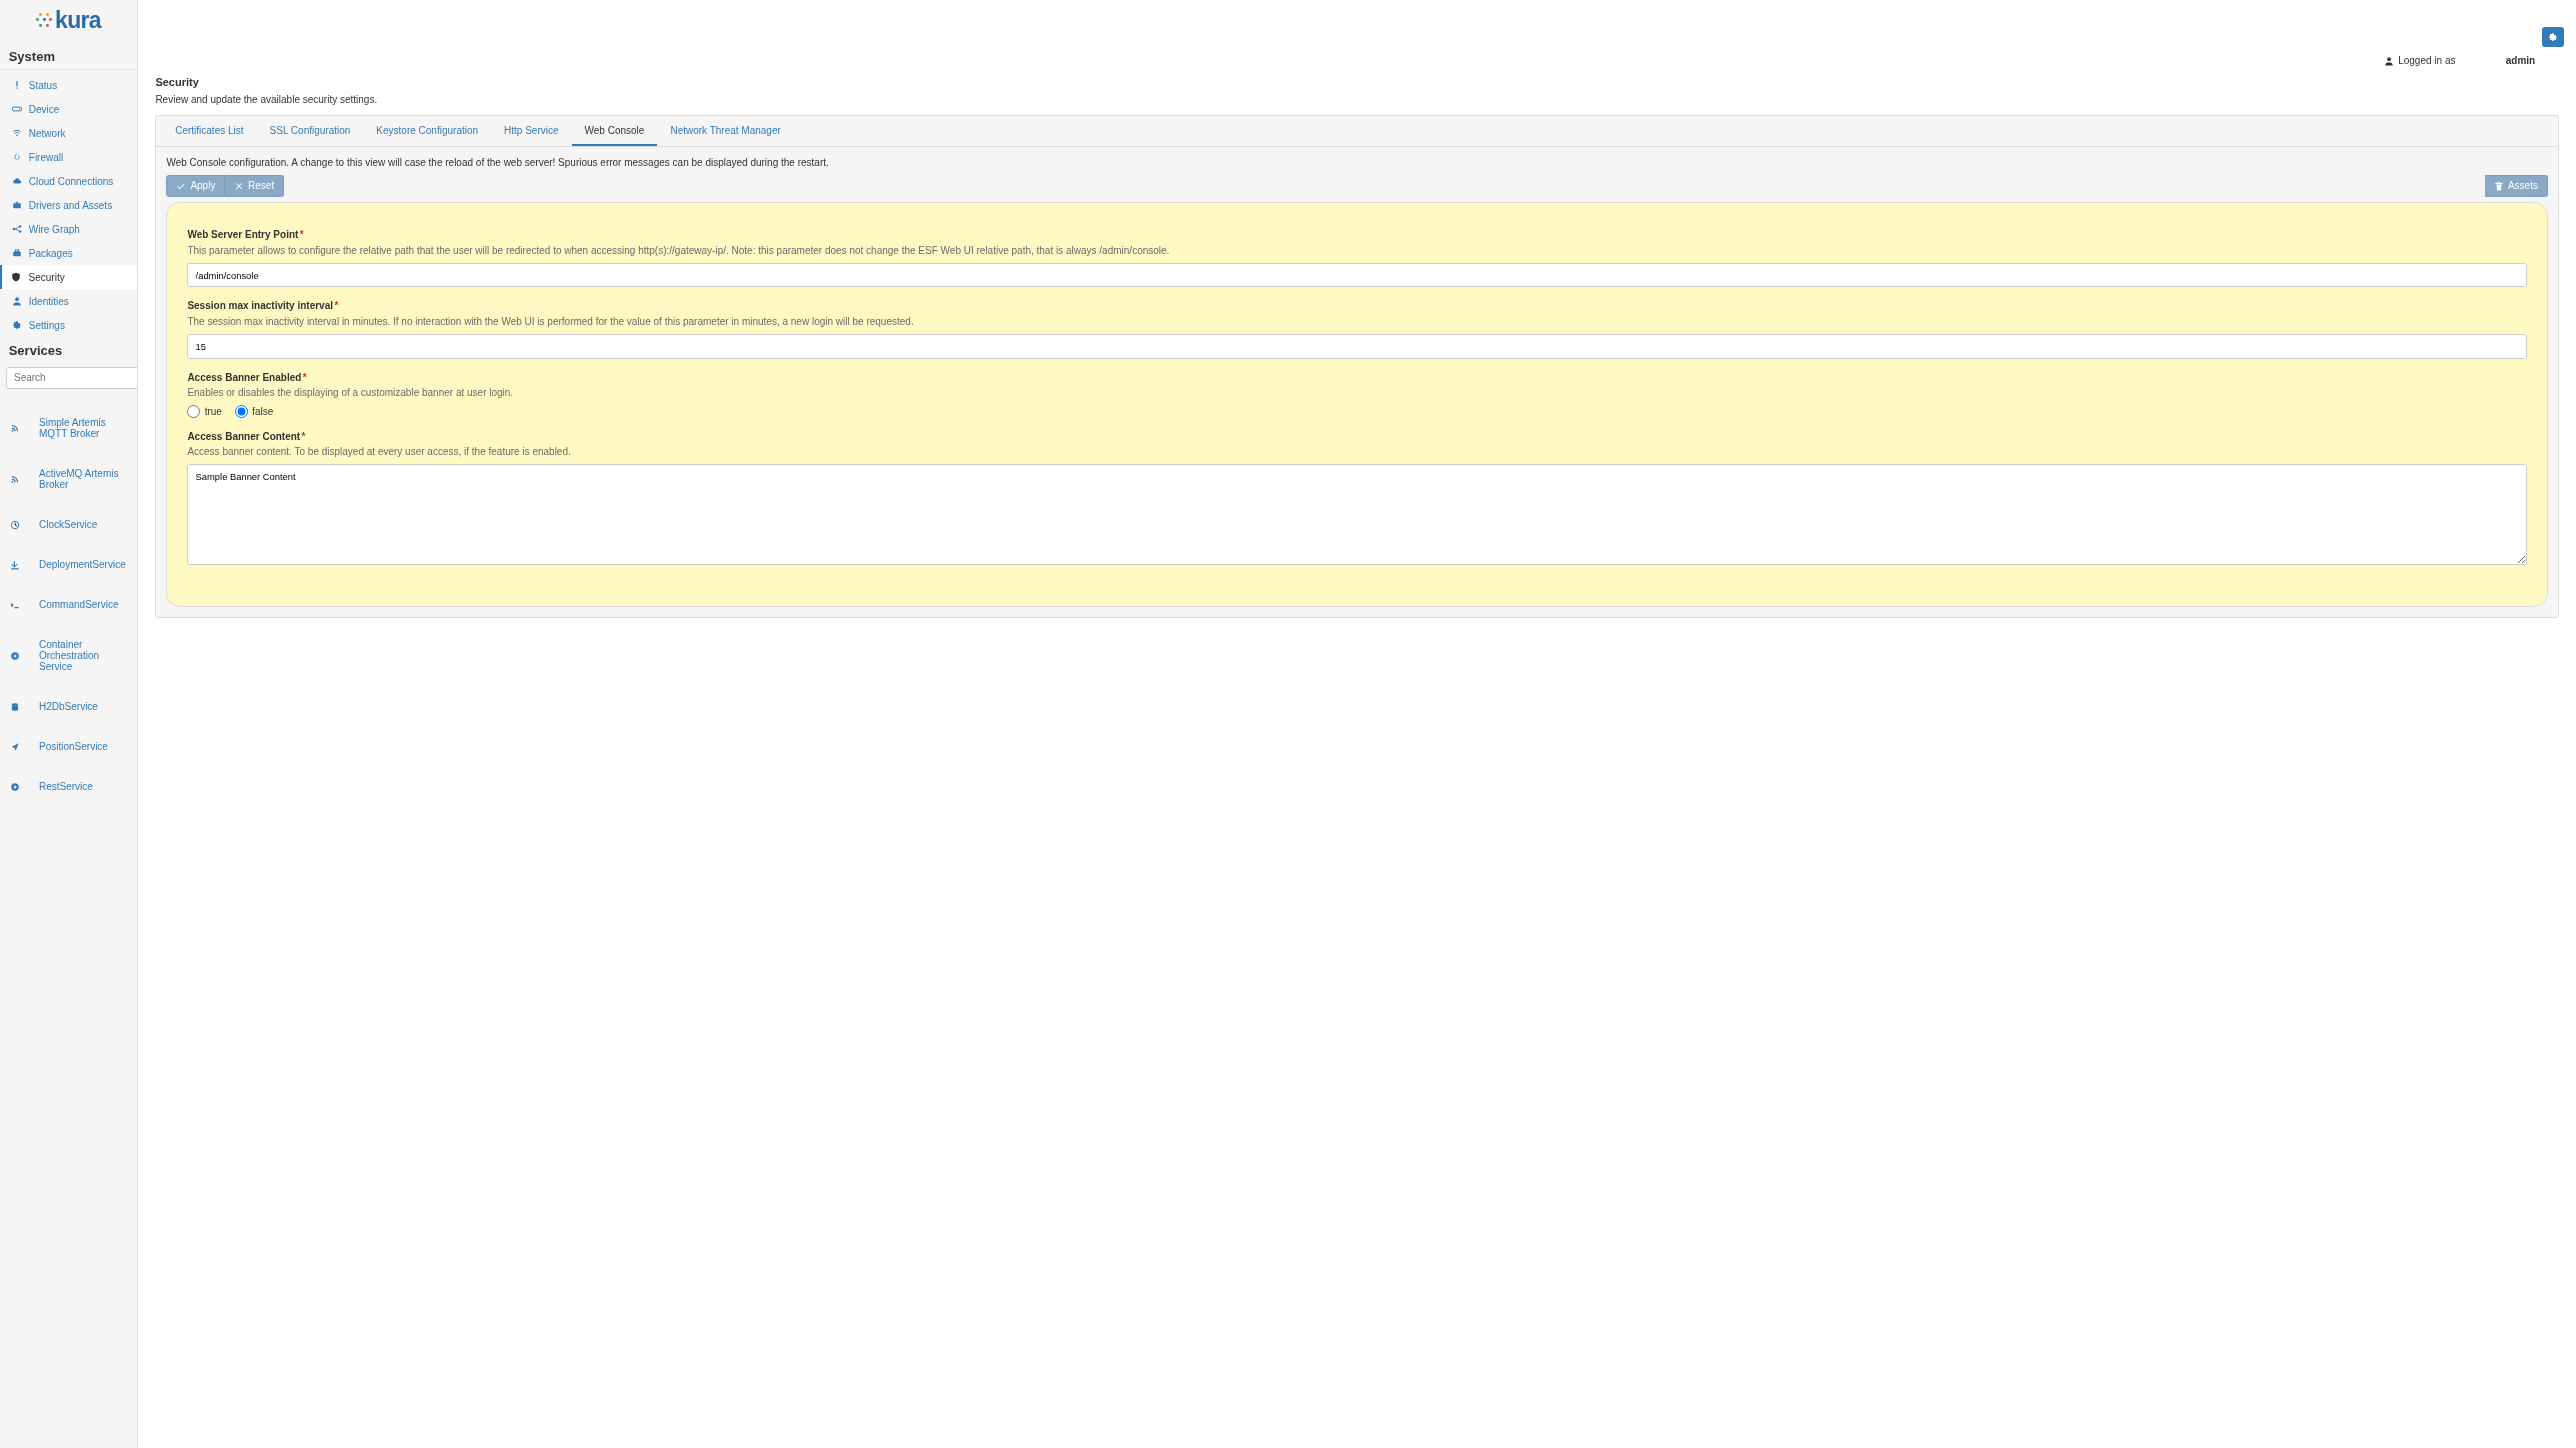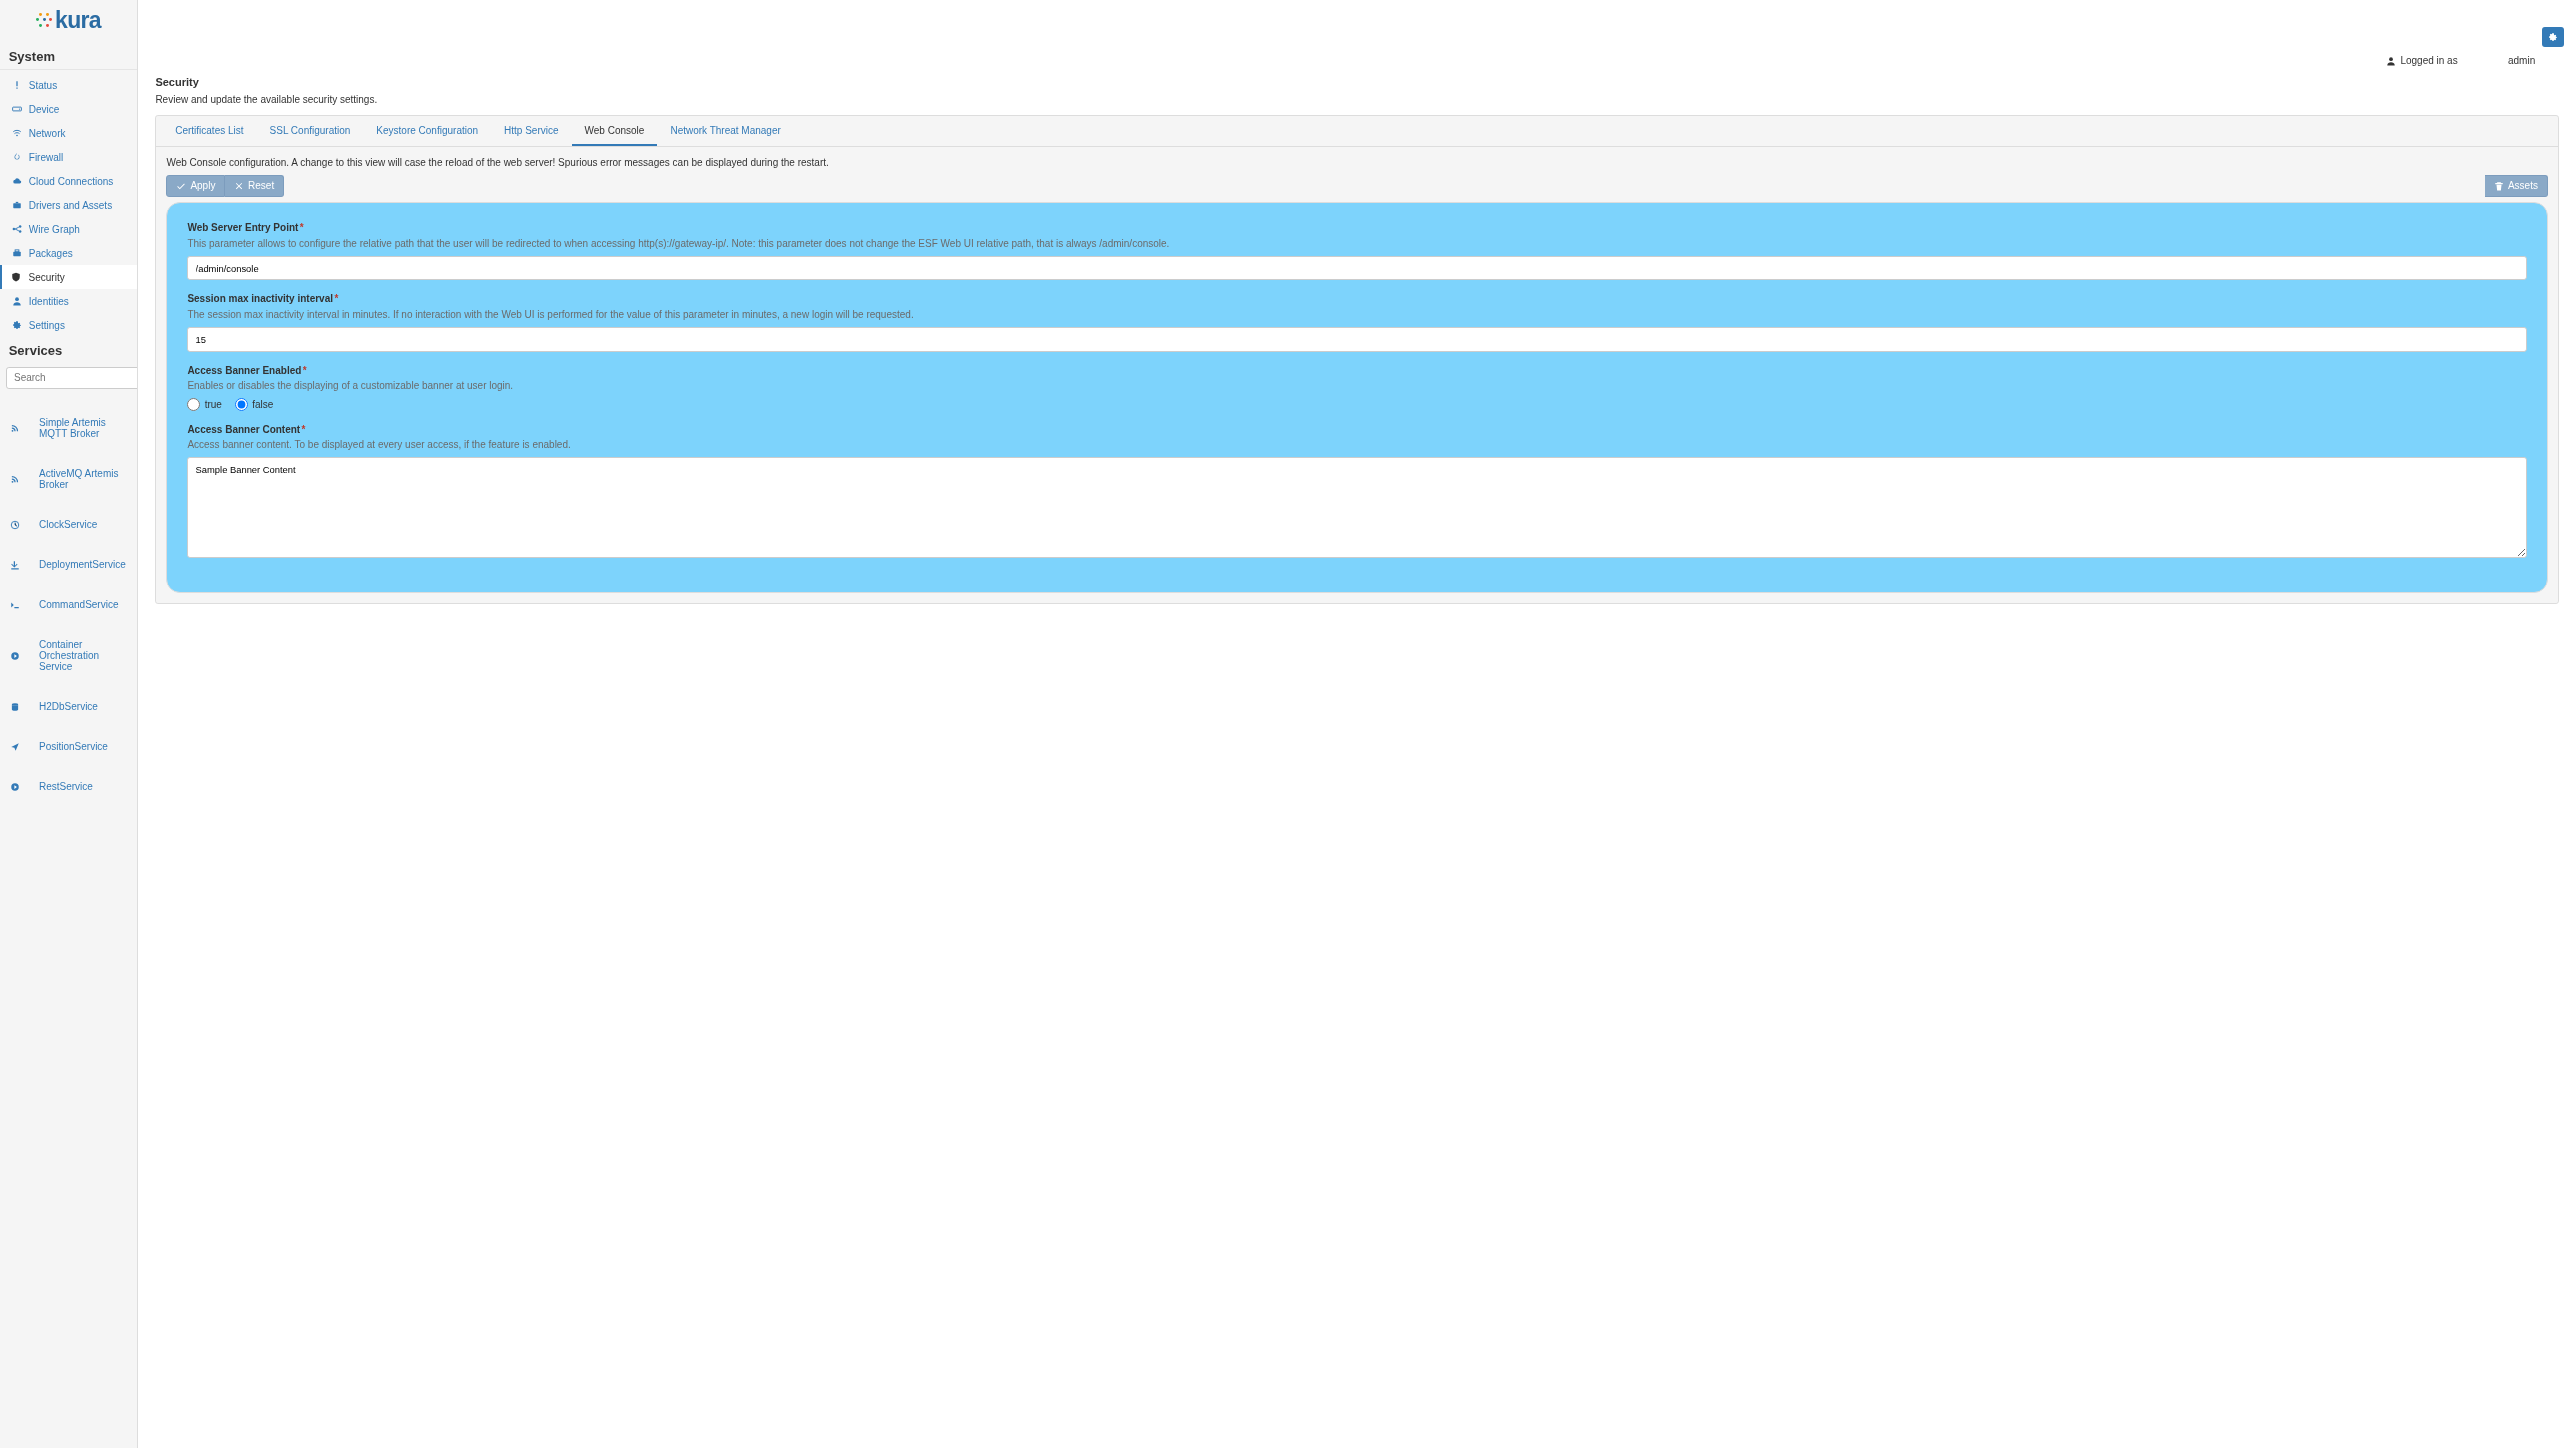--- a/index.html
+++ b/index.html
@@ -53,21 +53,21 @@
 
 .svc { list-style: none; }
 .svc a { display: flex; align-items: center; gap: 19px; padding: 6.5px 10px; color: #337ab7; text-decoration: none; font-size: 10px; margin-top: 16px; }
 
 .icon { width: 10px; height: 10px; display: inline-flex; align-items: center; justify-content: center; flex-shrink: 0; }
 .icon svg { width: 10px; height: 10px; }
 
 .main { flex: 1; overflow-y: auto; padding: 0; }
 .topbar { display: flex; justify-content: flex-end; align-items: center; padding: 7.2px 11.6px 4.3px; gap: 7.2px; }
 .topbar .user { display: flex; align-items: center; gap: 4.3px; font-size: 10px; margin-top: 48px; }
-.topbar .user b { font-weight: 400; padding-left: 46px; }
+.topbar .user b { font-weight: 700; padding-left: 46px; }
 .gear-btn { width: 22px; height: 20px; background: #337ab7; color: #fff; border: none; border-radius: 2.9px; cursor: pointer; display: flex; align-items: center; justify-content: center; }
 
 .content { padding: 5.8px 17.4px 17.4px; }
 .page-title { font-size: 11px; font-weight: 700; margin-bottom: 5.8px; }
 .page-desc { font-size: 10px; color: #333; margin-bottom: 10px; }
 
 .panel { border: 0.7px solid #ddd; border-radius: 2.9px; background: #f5f5f5; }
 .tabs { display: flex; list-style: none; border-bottom: 0.7px solid #ddd; padding: 0 5.8px; }
 .tabs li { }
 .tabs a { display: block; padding: 8.7px 13px; color: #337ab7; text-decoration: none; font-size: 10px; }
@@ -78,21 +78,21 @@
 
 .toolbar { display: flex; align-items: center; margin-bottom: 0; }
 .btn {
   padding: 4.3px 8.7px; font-size: 10px; color: #fff; background: #8aa9c7;
   border: 0.7px solid #7c9cbd; cursor: pointer; display: inline-flex; align-items: center; gap: 4.3px;
 }
 .btn:first-child { border-radius: 2.9px 0 0 2.9px; }
 .btn + .btn { border-left: none; border-radius: 0 2.9px 2.9px 0; }
 .btn-danger { background: #8aa9c7; border-radius: 2.9px; margin-left: auto; }
 
-.form-panel { background: #7dd3fc; border: 0.7px solid #ddd; border-radius: 14px; padding: 19px 20px; margin-top: 5.8px; }
+.form-panel { background: #fef9c3; border: 0.7px solid #ddd; border-radius: 14px; padding: 26px 20px; margin-top: 5.8px; }
 .field { margin-bottom: 13px; }
 .field-label { font-weight: 700; font-size: 10px; margin-bottom: 4.3px; display: block; }
 .req { color: #c0392b; margin-left: 1.4px; }
 .field-help { color: #6b6b6b; font-size: 10px; margin-bottom: 7.2px; }
 .text-input, .textarea {
   width: 100%; padding: 5.8px 7.2px; border: 0.7px solid #ccc; border-radius: 2.9px;
   font-size: 9.4px; font-family: inherit;
 }
 .textarea { min-height: 101px; resize: vertical; }
 .radio-row { display: flex; gap: 13px; align-items: center; }

